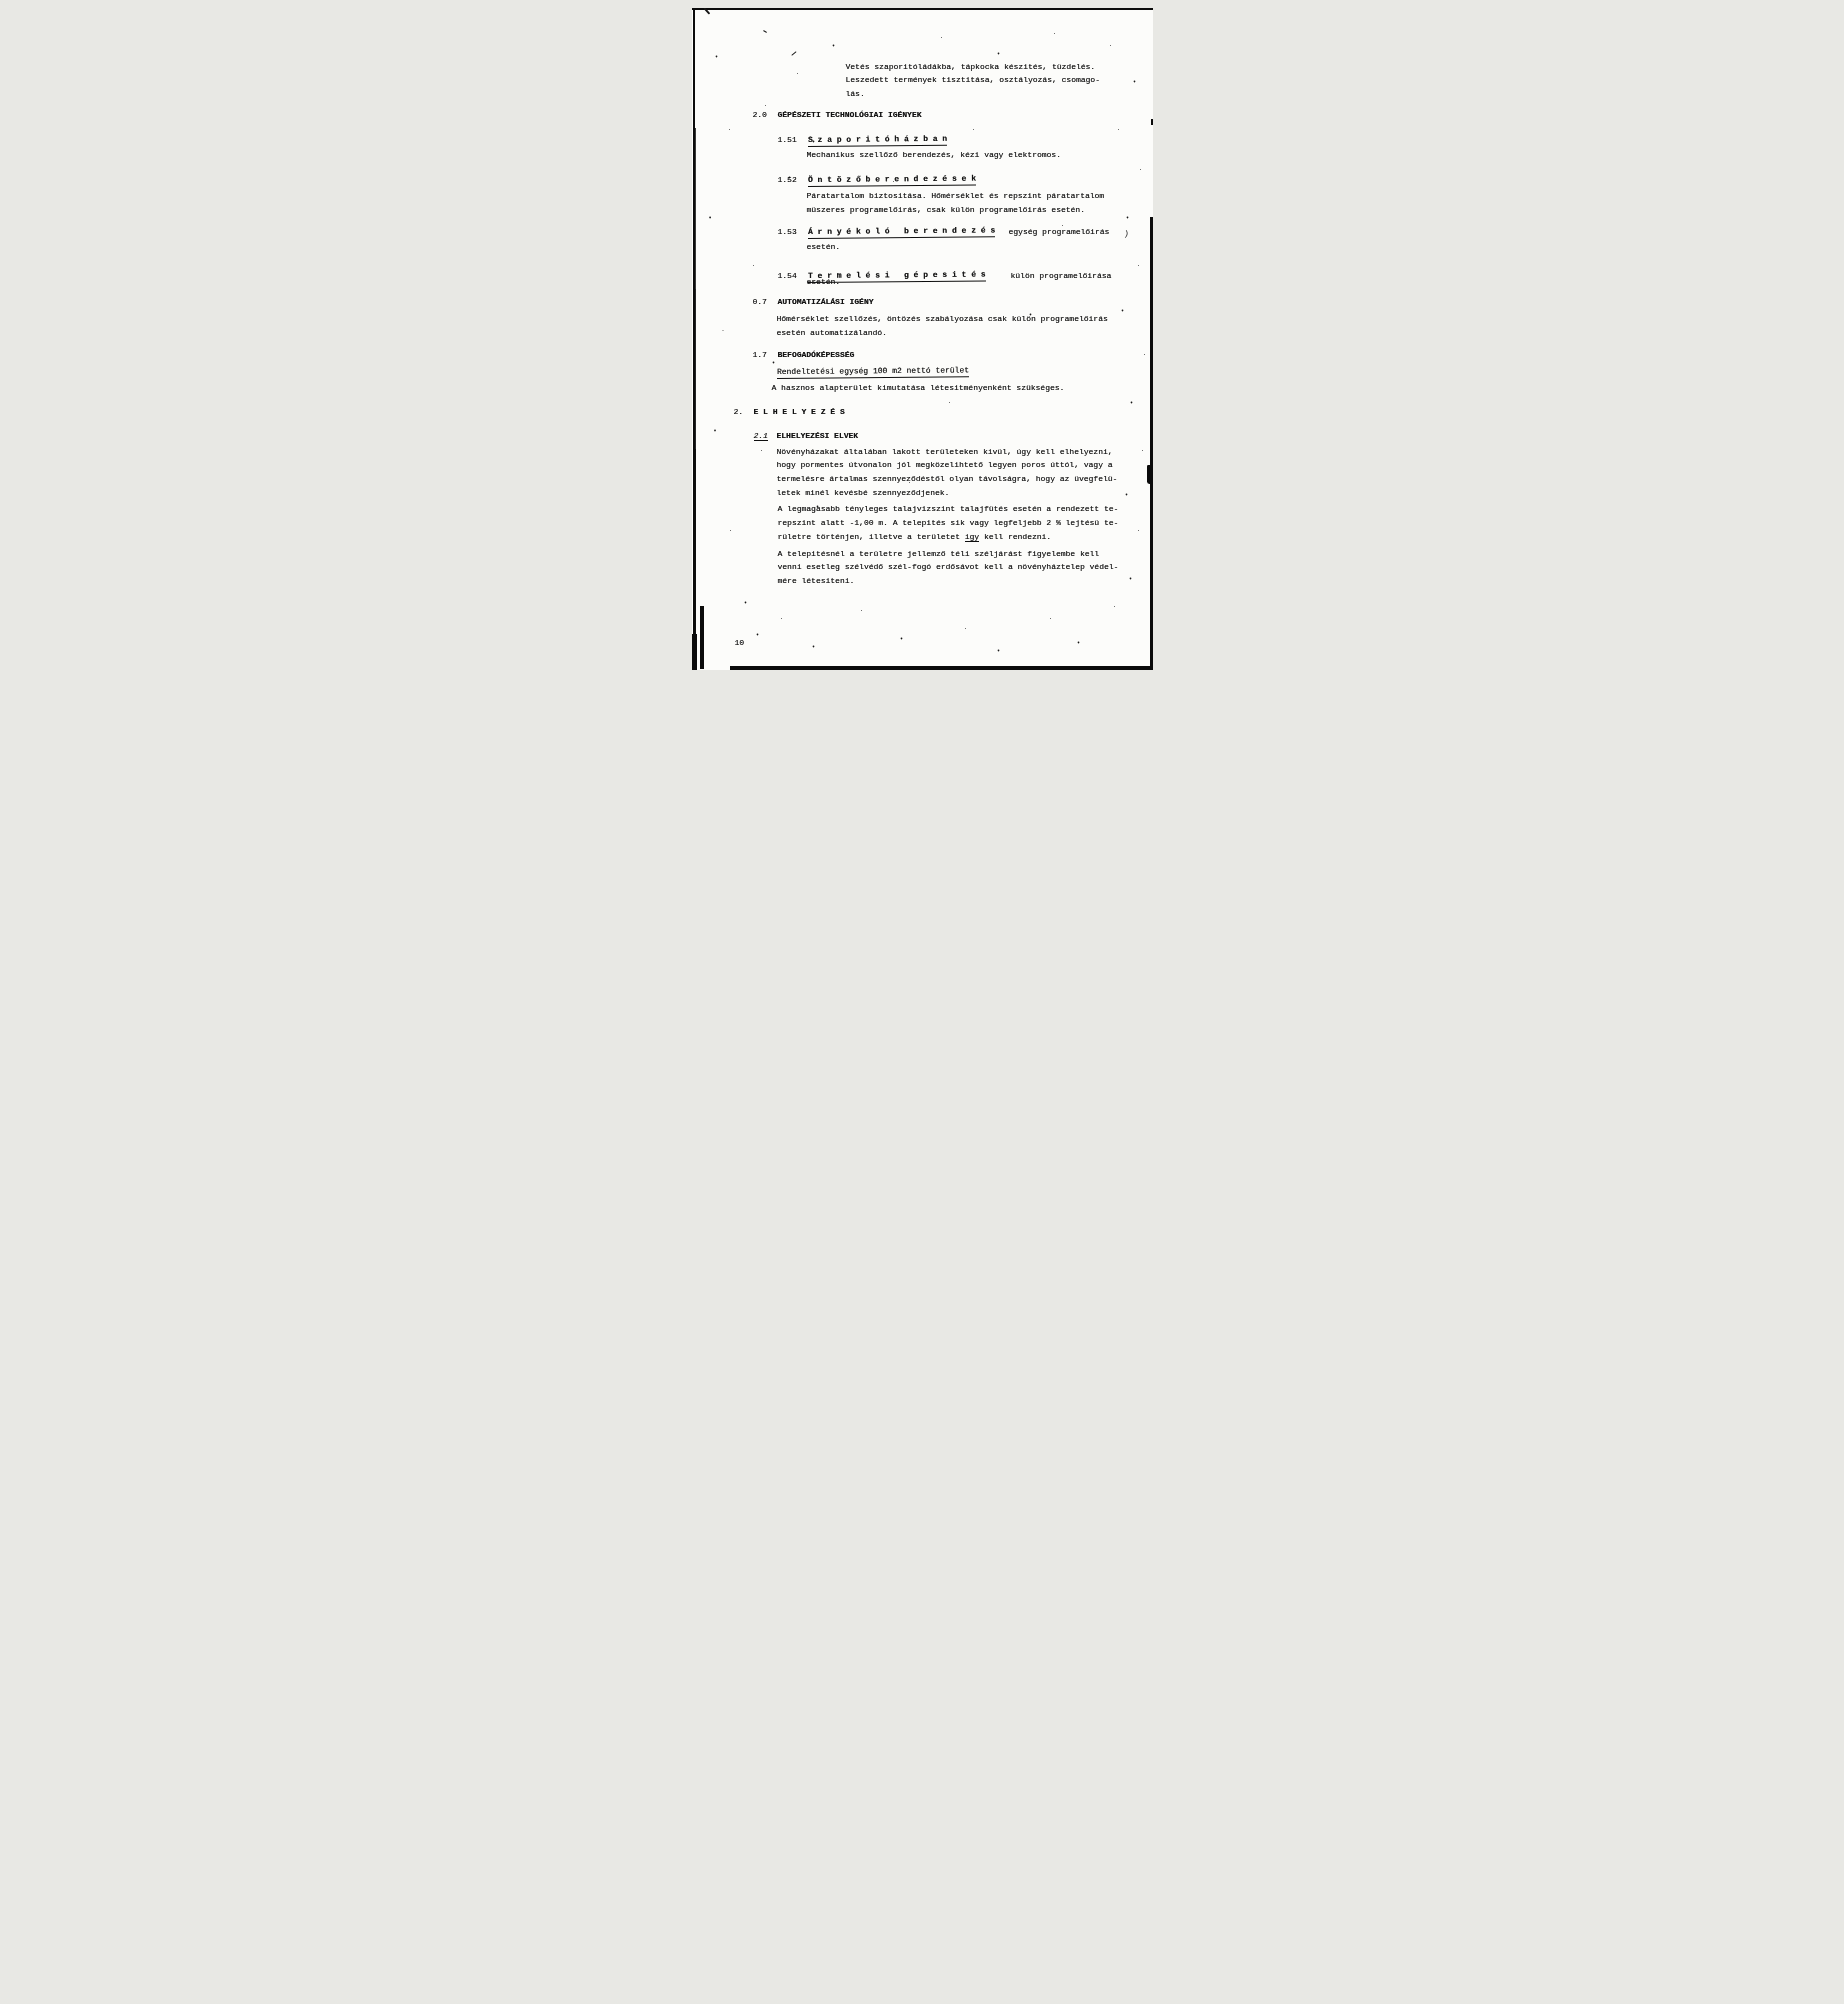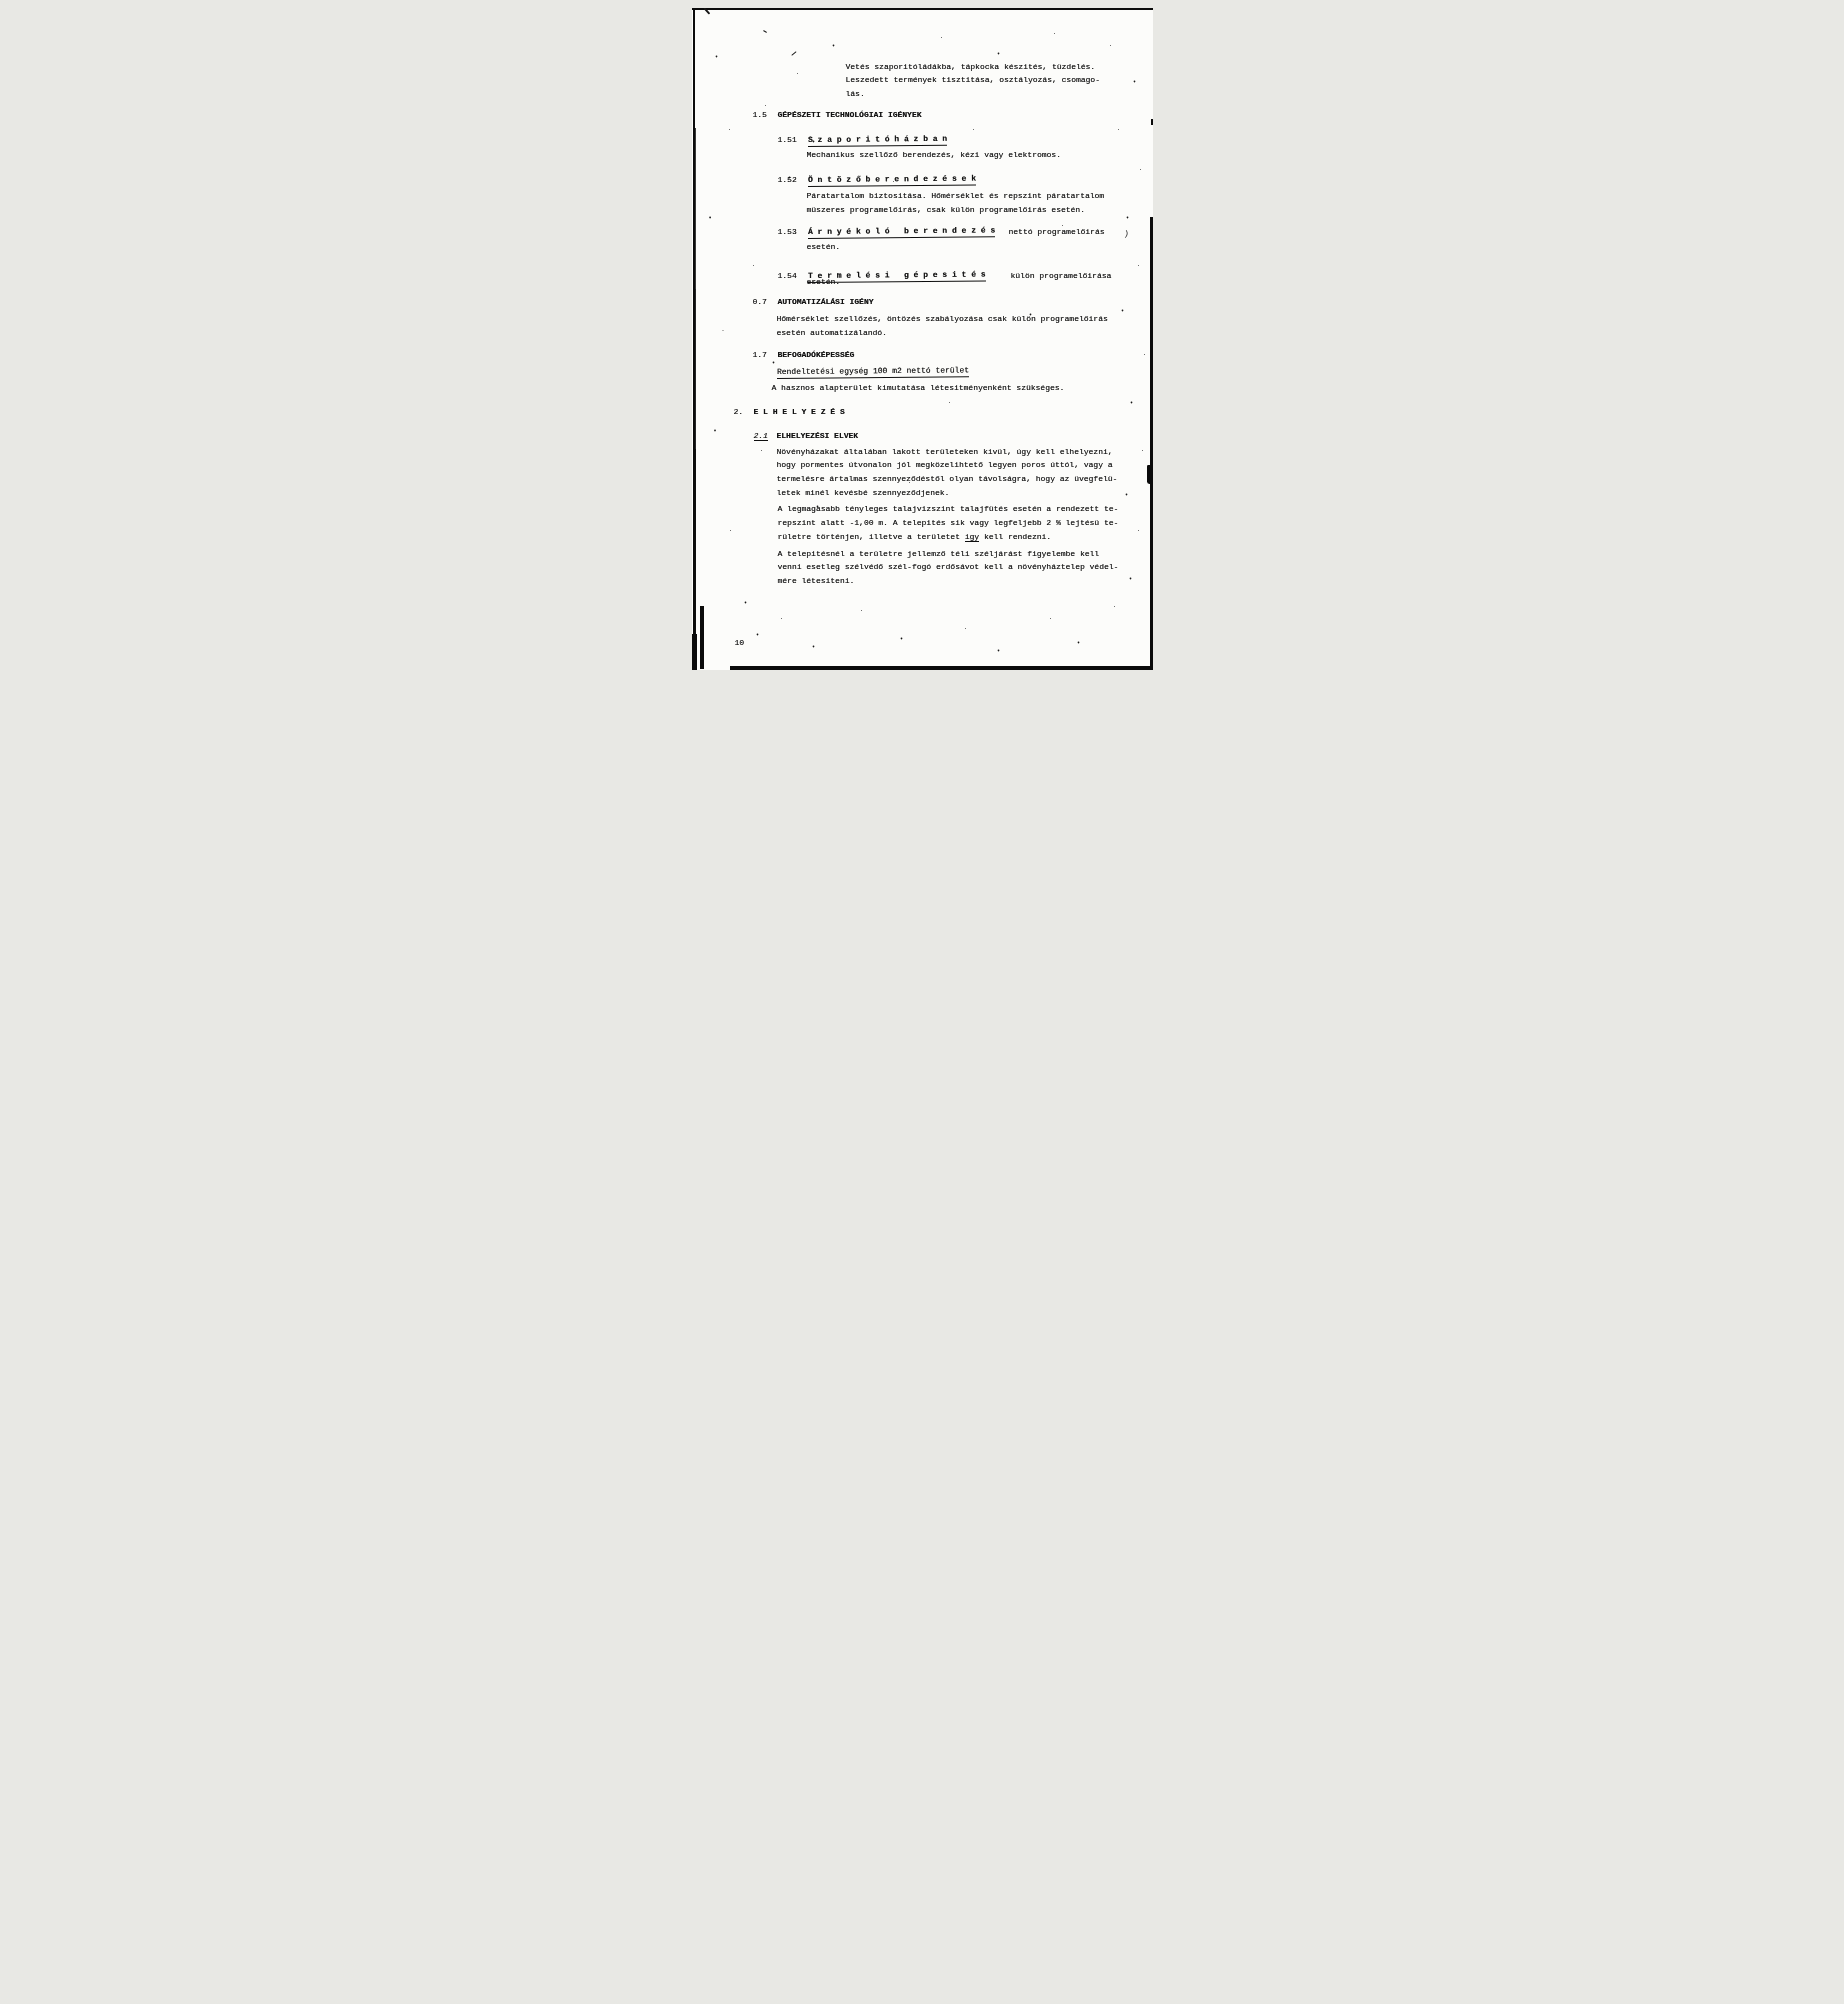--- a/index.html
+++ b/index.html
@@ -76,30 +76,30 @@
   <div class="art bottom-bar"></div>
   <div class="pen pen1"></div>
   <div class="pen pen2"></div>
   <div class="pen pen3"></div>
   <div class="speckles"></div>
 
   <div class="row" style="left:154px;top:54px"><span>Vetés szaporitóládákba, tápkocka készités, tüzdelés.</span></div>
   <div class="row" style="left:154px;top:67px"><span>Leszedett termények tisztitása, osztályozás, csomago-</span></div>
   <div class="row" style="left:154px;top:81px"><span>lás.</span></div>
 
-  <div class="row" style="left:61px;top:102px"><span class="num w62">1.5</span><span class="bold">GÉPÉSZETI TECHNOLÓGIAI IGÉNYEK</span></div>
+  <div class="row" style="left:61px;top:102px"><span class="num w62">2.0</span><span class="bold">GÉPÉSZETI TECHNOLÓGIAI IGÉNYEK</span></div>
 
   <div class="row" style="left:86px;top:127px"><span class="num w74">1.51</span><span class="bold u">S z a p o r i t ó h á z b a n</span></div>
   <div class="row" style="left:115px;top:142px"><span>Mechanikus szellőző berendezés, kézi vagy elektromos.</span></div>
 
   <div class="row" style="left:86px;top:167px"><span class="num w74">1.52</span><span class="bold u">Ö n t ö z ő b e r e n d e z é s e k</span></div>
   <div class="row" style="left:115px;top:183px"><span>Páratartalom biztositása. Hőmérséklet és repszint páratartalom</span></div>
   <div class="row" style="left:115px;top:197px"><span>müszeres programelőirás, csak külön programelőirás esetén.</span></div>
 
-  <div class="row" style="left:86px;top:219px;width:361px"><span class="num w74">1.53</span><span class="bold u">Á r n y é k o l ó   b e r e n d e z é s</span><span class="suffix" style="left:231px">nettó programelőirás</span></div>
+  <div class="row" style="left:86px;top:219px;width:361px"><span class="num w74">1.53</span><span class="bold u">Á r n y é k o l ó   b e r e n d e z é s</span><span class="suffix" style="left:231px">egység programelőirás</span></div>
   <div class="row" style="left:115px;top:234px"><span>esetén.</span></div>
   <div class="stray" style="left:432px;top:221px">)</div>
 
   <div class="row" style="left:86px;top:263px;width:361px"><span class="num w74">1.54</span><span class="bold u">T e r m e l é s i   g é p e s i t é s</span><span class="suffix" style="left:233px">külön programelőirása</span></div>
   <div class="row" style="left:115px;top:269px"><span>esetén.</span></div>
 
   <div class="row" style="left:61px;top:289px"><span class="num w62">0.7</span><span class="bold">AUTOMATIZÁLÁSI IGÉNY</span></div>
   <div class="row" style="left:85px;top:306px"><span>Hőmérséklet szellőzés, öntözés szabályozása csak külön programelőirás</span></div>
   <div class="row" style="left:85px;top:320px"><span>esetén automatizálandó.</span></div>
 

